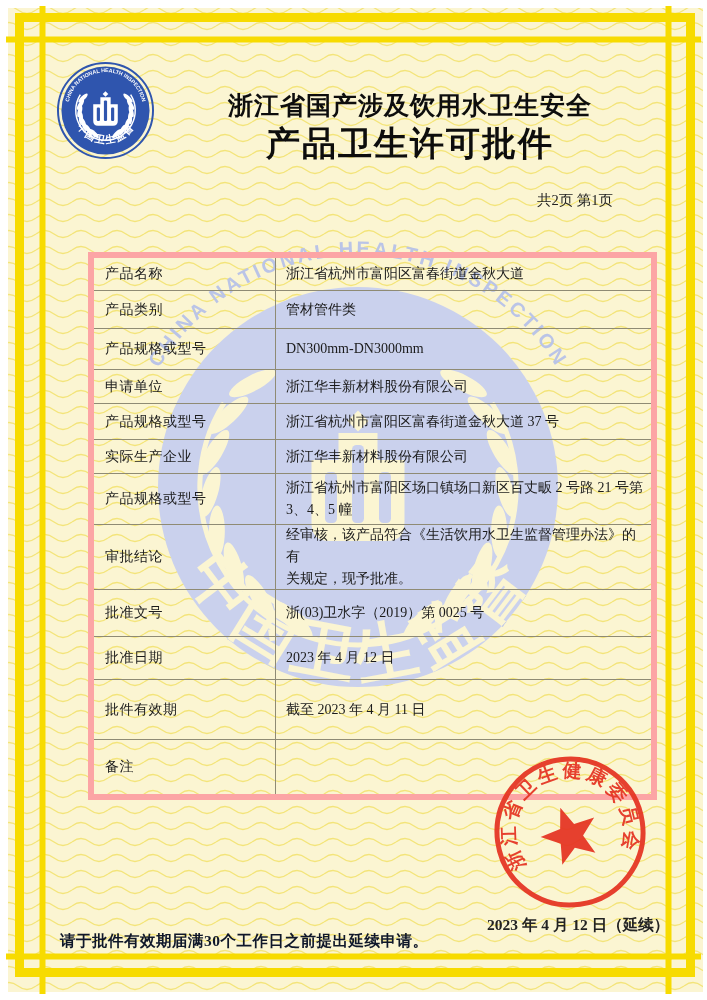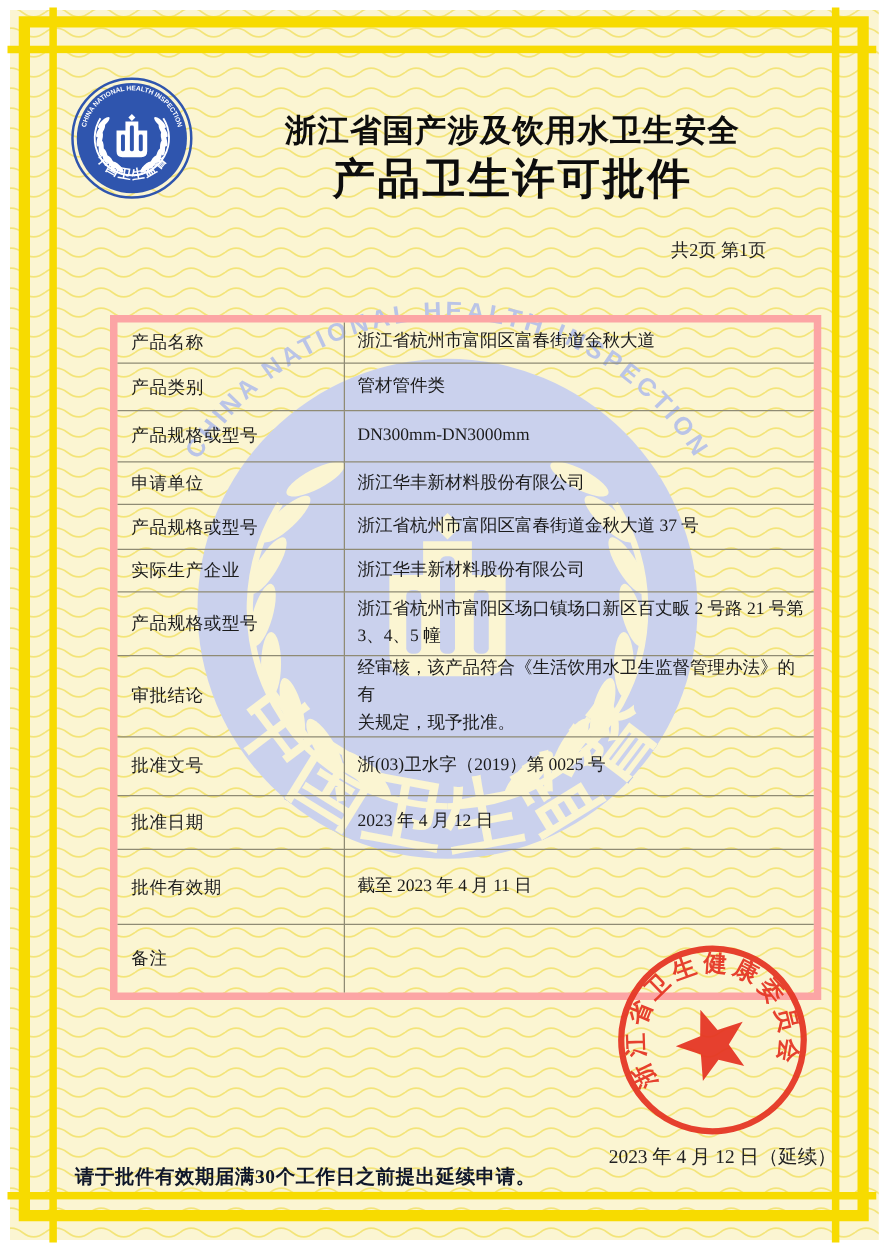--- a/index.html
+++ b/index.html
@@ -18,21 +18,21 @@
     grid-template-rows:33px 38px 41px 34px 36px 34px 51px 65px 47px 43px 60px 54px;
     border:6px solid #fca5a5;background:transparent;font-size:14px;}
   #cert-table .tl, #cert-table .tv{display:flex;align-items:center;border-bottom:1px solid #8f8b74;
     box-sizing:border-box;}
   #cert-table .tl{padding-left:11px;border-right:1px solid #8f8b74;letter-spacing:.5px;}
   #cert-table .tv{padding-left:10px;padding-right:4px;white-space:pre-line;line-height:1.55;}
   #cert-table .tl:nth-last-child(2){border-bottom:none;}
   #cert-table .tv:last-child{border-bottom:none;}
   
   #footer-note{position:absolute;left:60px;top:931px;font-size:15.5px;font-weight:700;color:#0f172a;z-index:3;letter-spacing:.5px;}
-  #seal-date{position:absolute;left:487px;top:915px;font-size:15.5px;font-weight:400;color:#222;z-index:3;}
+  #seal-date{position:absolute;left:487px;top:915px;font-size:15.5px;font-weight:700;color:#222;z-index:3;}
   #emblem-svg{position:absolute;left:56px;top:61px;z-index:3;}
   #watermark-svg{position:absolute;left:0;top:0;z-index:1;pointer-events:none;}
   #bg-svg{position:absolute;left:0;top:0;z-index:0;}
   #frame-svg{position:absolute;left:0;top:0;z-index:2;pointer-events:none;}
   #seal-svg{position:absolute;left:490px;top:752px;z-index:4;opacity:.93;}
 </style>
 </head>
 <body>
 
 <div id="page">

